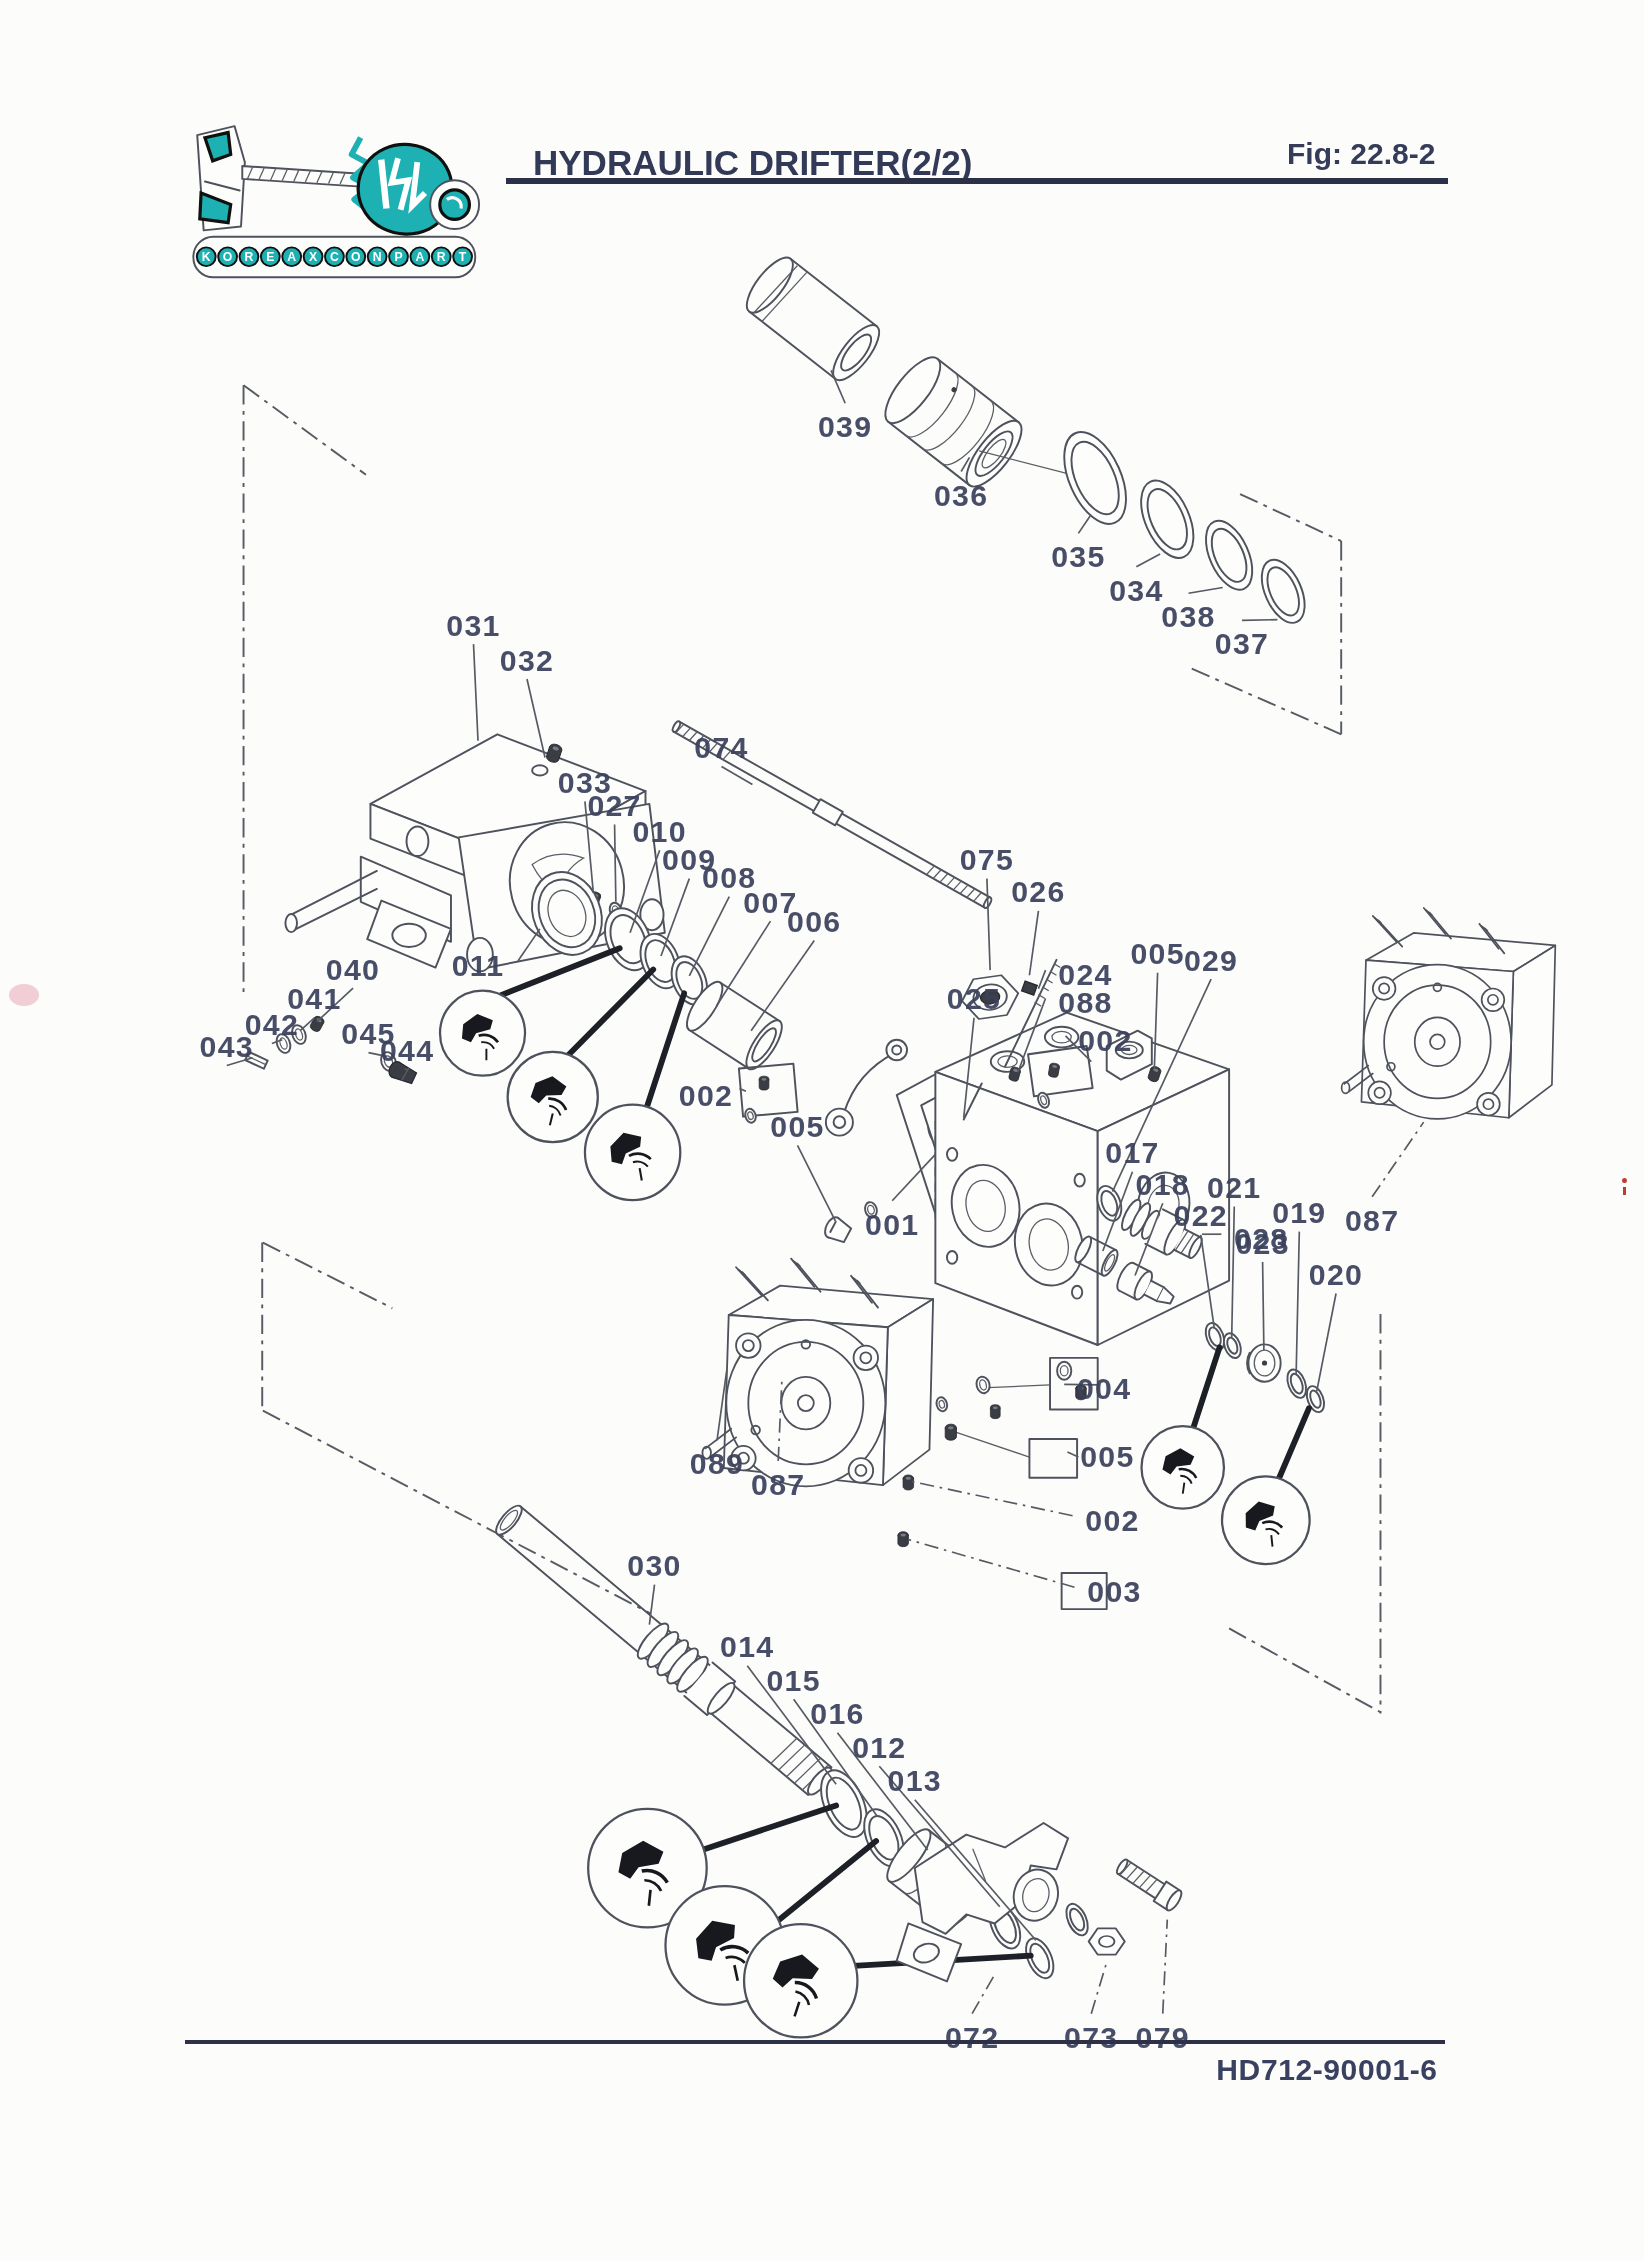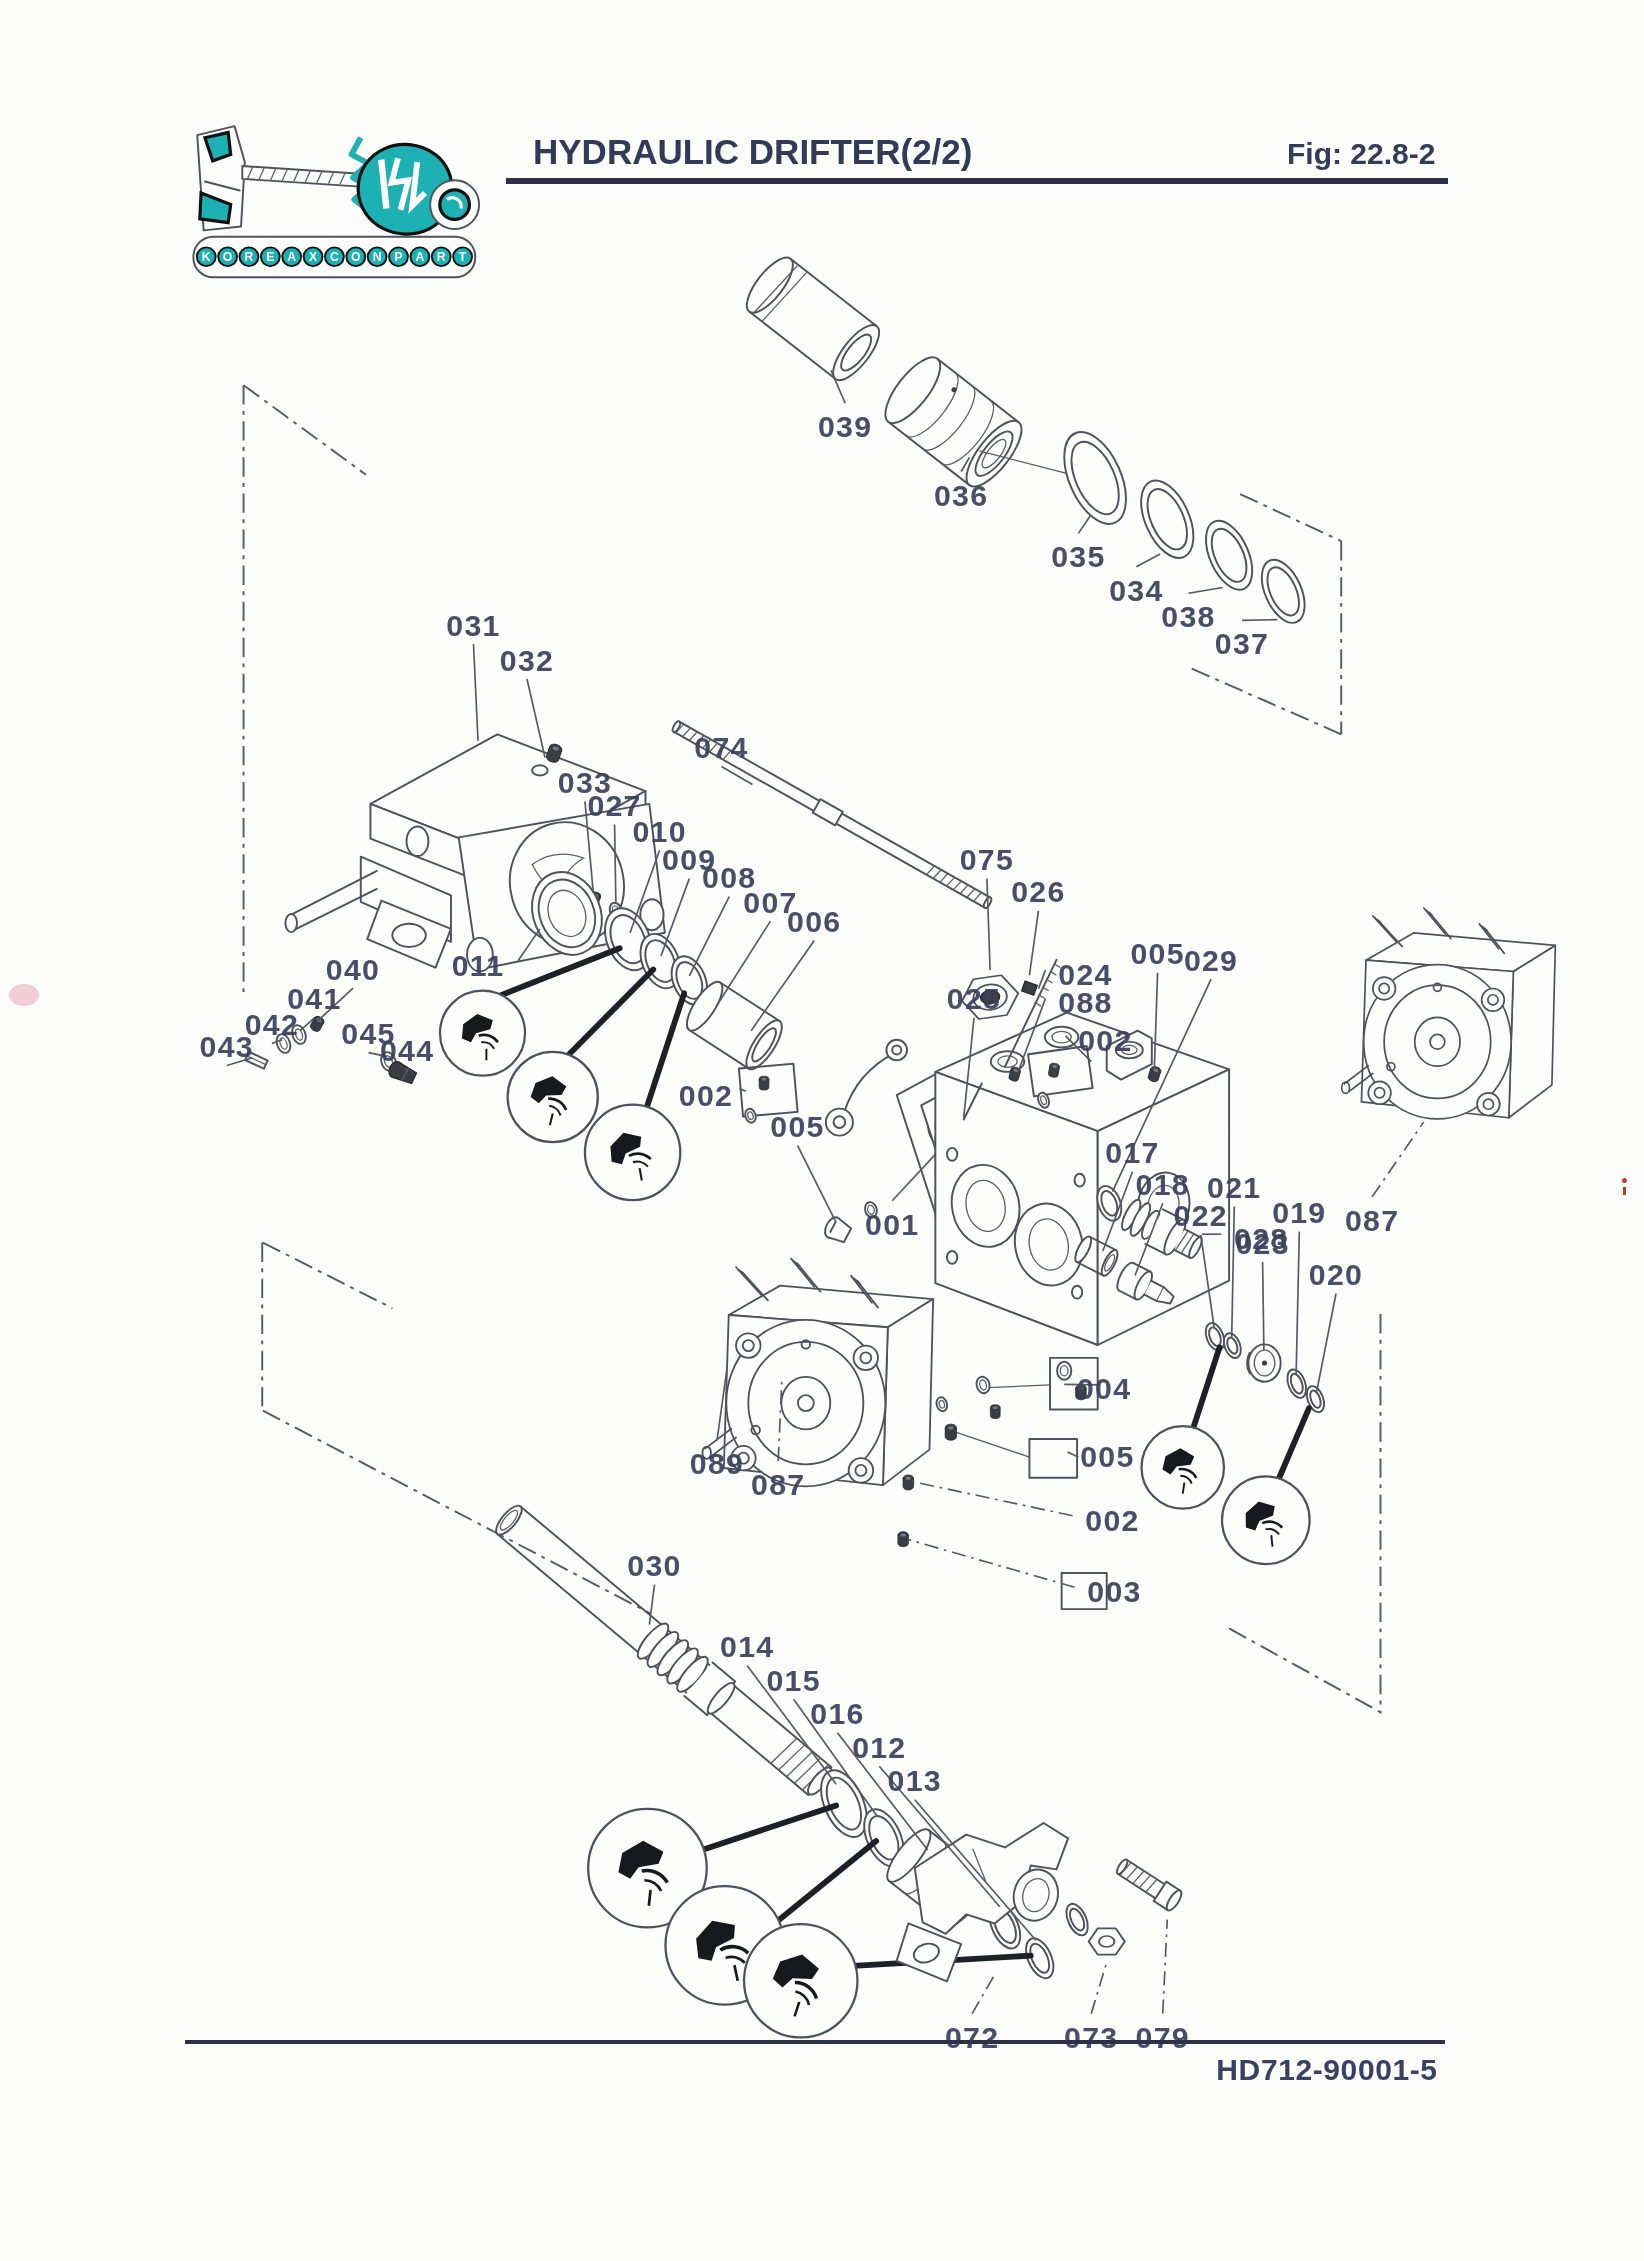--- a/index.html
+++ b/index.html
@@ -1,19 +1,19 @@
 <!DOCTYPE html>
 <html style="font-size:10.3px"><head>
 <meta charset="utf-8">
 <style>
   html,body{margin:0;padding:0;background:#e8e8e6;}
   body{width:1644px;height:2261px;position:relative;font-family:"Liberation Sans",sans-serif;}
   #page{position:absolute;inset:0;background:#fcfcfa;overflow:hidden;}
   
-  #title{position:absolute;left:533px;top:132px;font-size:35px;font-weight:bold;
+  #title{position:absolute;left:533px;top:143px;font-size:35px;font-weight:bold;
          color:#333a58;letter-spacing:0px;white-space:nowrap;}
   #figlabel{position:absolute;left:1287px;top:137px;font-size:30px;font-weight:600;color:#353c5a;white-space:nowrap;}
   #rule-top{position:absolute;left:506px;top:178px;width:942px;height:5.8px;background:#2c3148;}
   
   #rule-bottom{position:absolute;left:185px;top:2040px;width:1260px;height:3.9px;background:#2c3148;}
   #docnum{position:absolute;left:1211px;top:2053px;width:232px;text-align:center;
           font-size:30px;font-weight:600;color:#3a4060;letter-spacing:0.6px;}
   
   svg{position:absolute;left:0;top:0;}
   .ln,.w,.bub{stroke:#4e525c;stroke-width:3;fill:none;stroke-linejoin:round;stroke-linecap:round;}
@@ -720,15 +720,15 @@
       <text x="1694" y="3179" class="plabel">073</text>
       <line x1="1805" y1="3126" x2="1812" y2="2980" class="leader dashleader"></line>
       <text x="1805" y="3179" class="plabel">079</text>
     </svg>
 
   <div class="scanpink" style="left:9px;top:984px;width:30px;height:22px;"></div>
   <div class="scanred" style="left:1622px;top:1178px;width:4.5px;height:5.2px;border-radius:50%;"></div>
   <div class="scanred" style="left:1623px;top:1187px;width:3.2px;height:7.7px;"></div>
 
   <div id="rule-bottom"></div>
-  <div id="docnum">HD712-90001-5</div>
+  <div id="docnum">HD712-90001-6</div>
 </div>
 
 
 </body></html>

